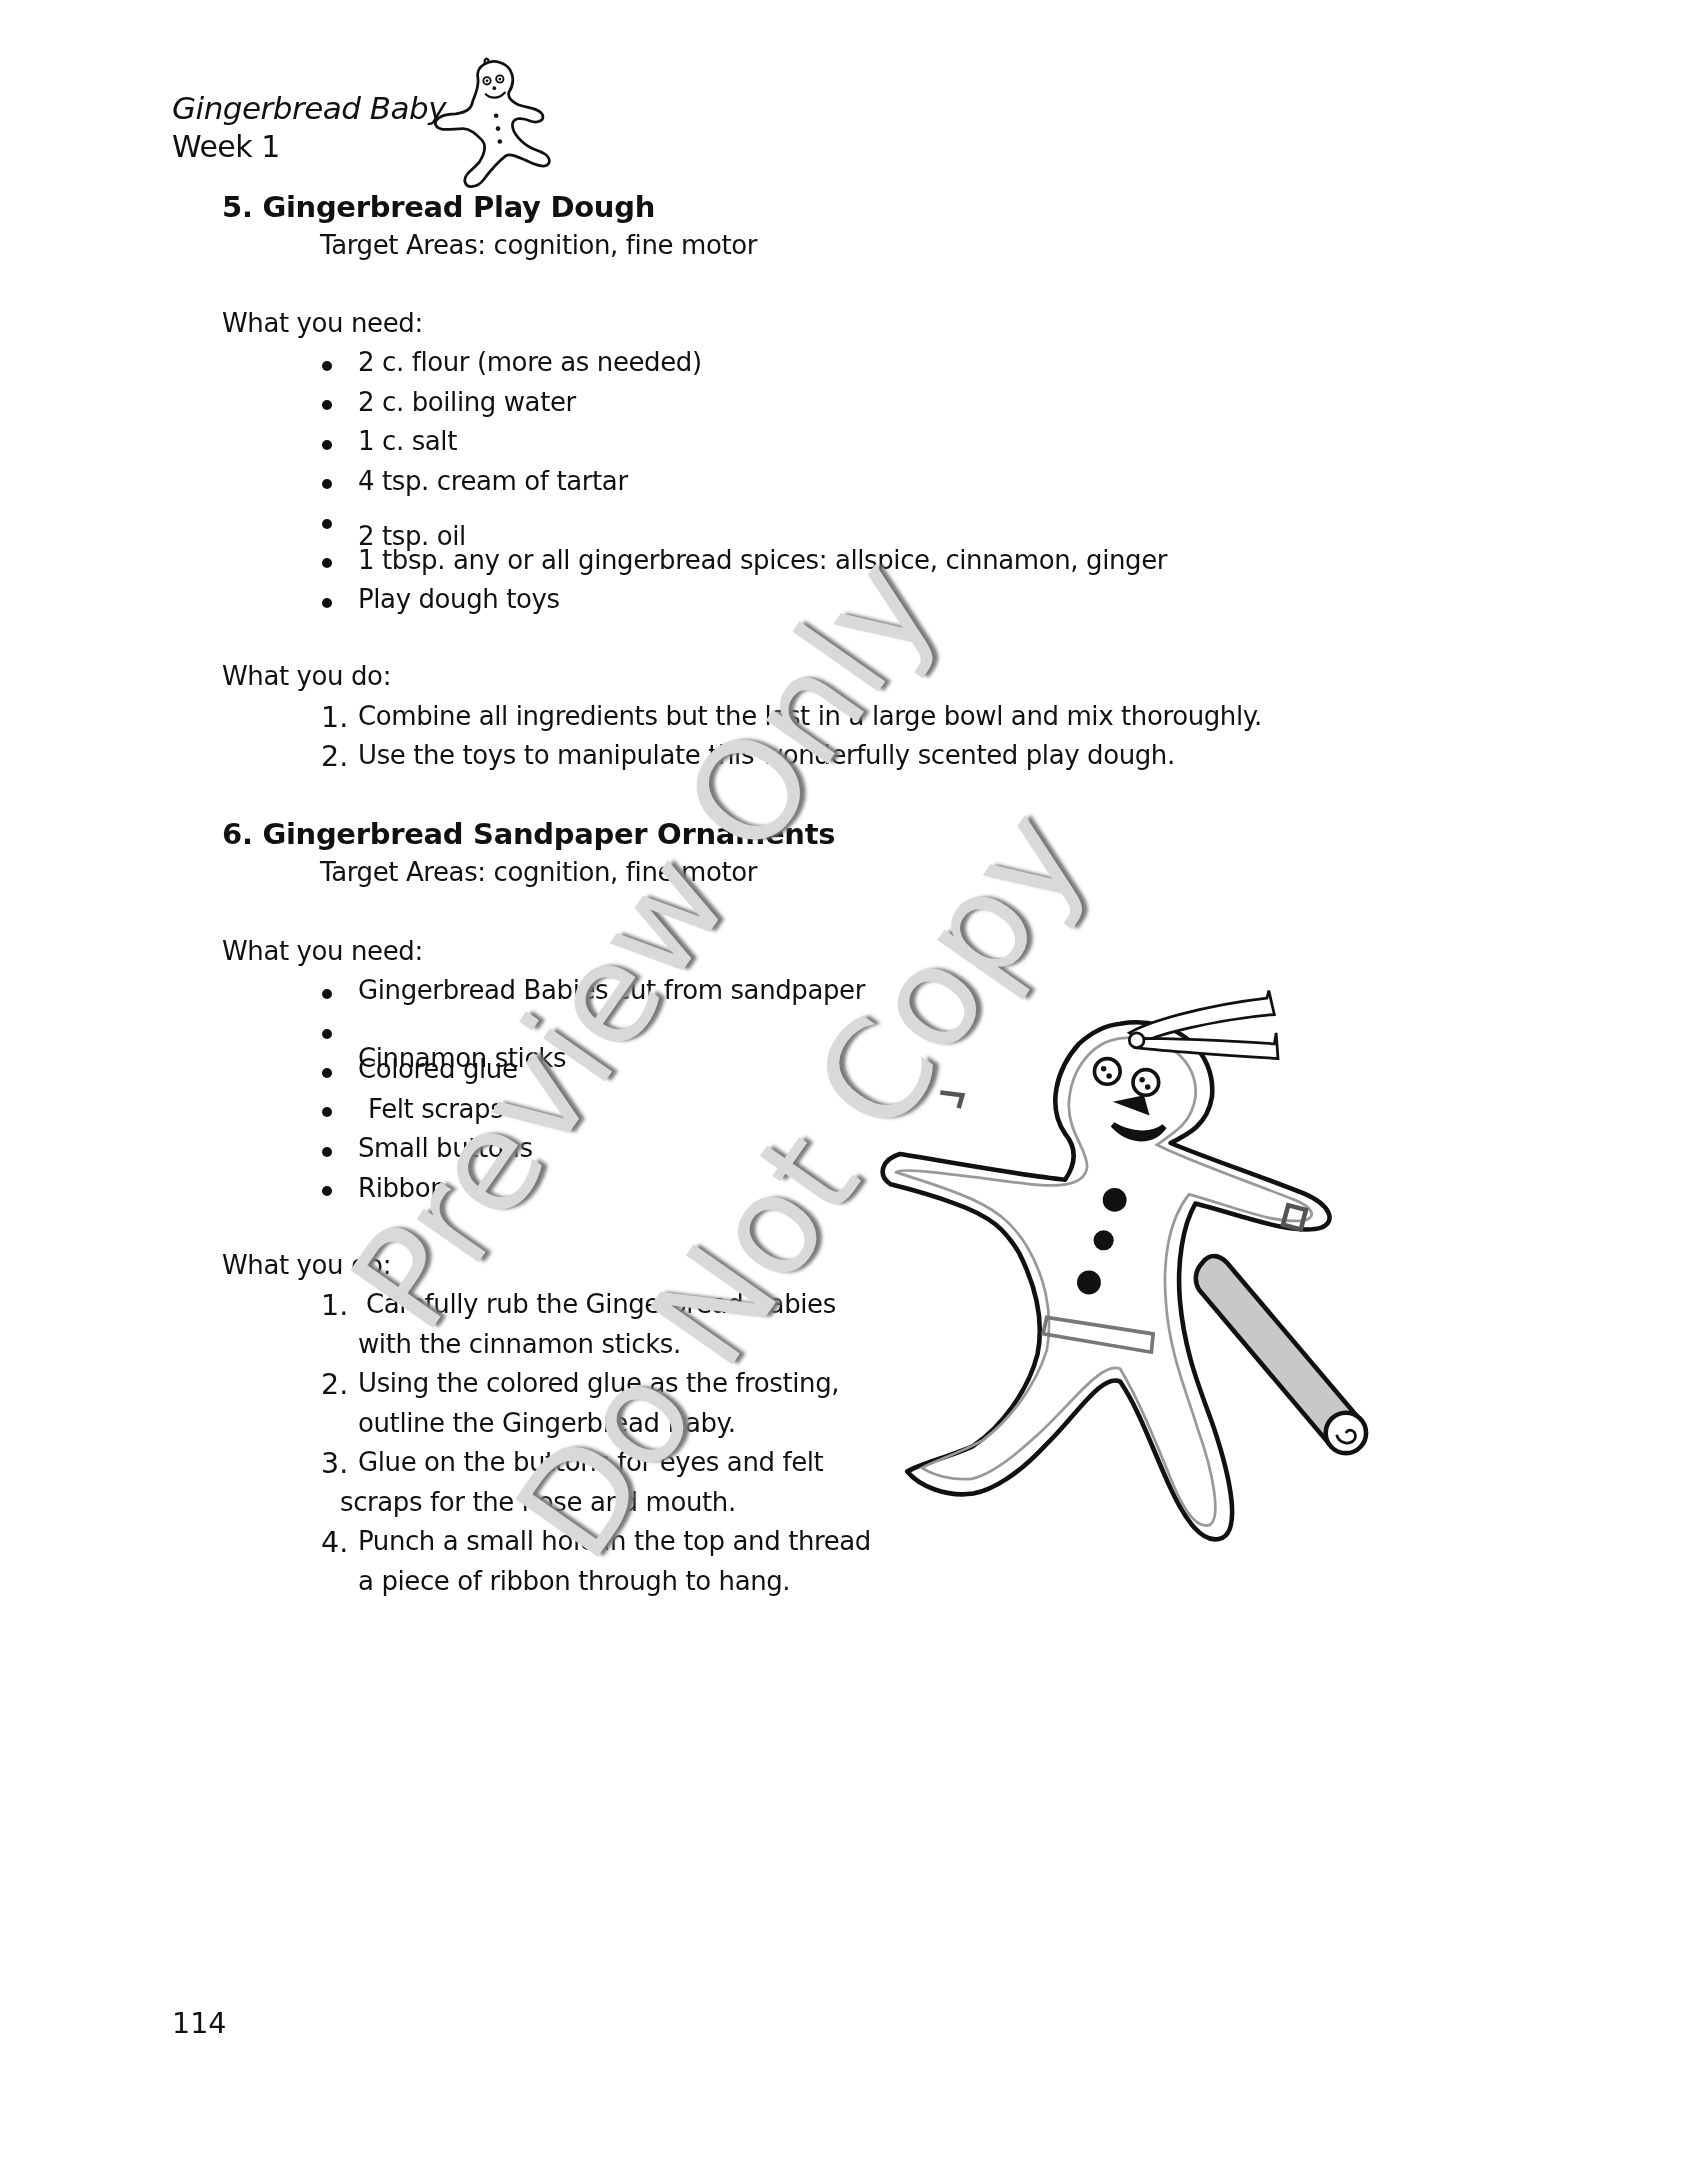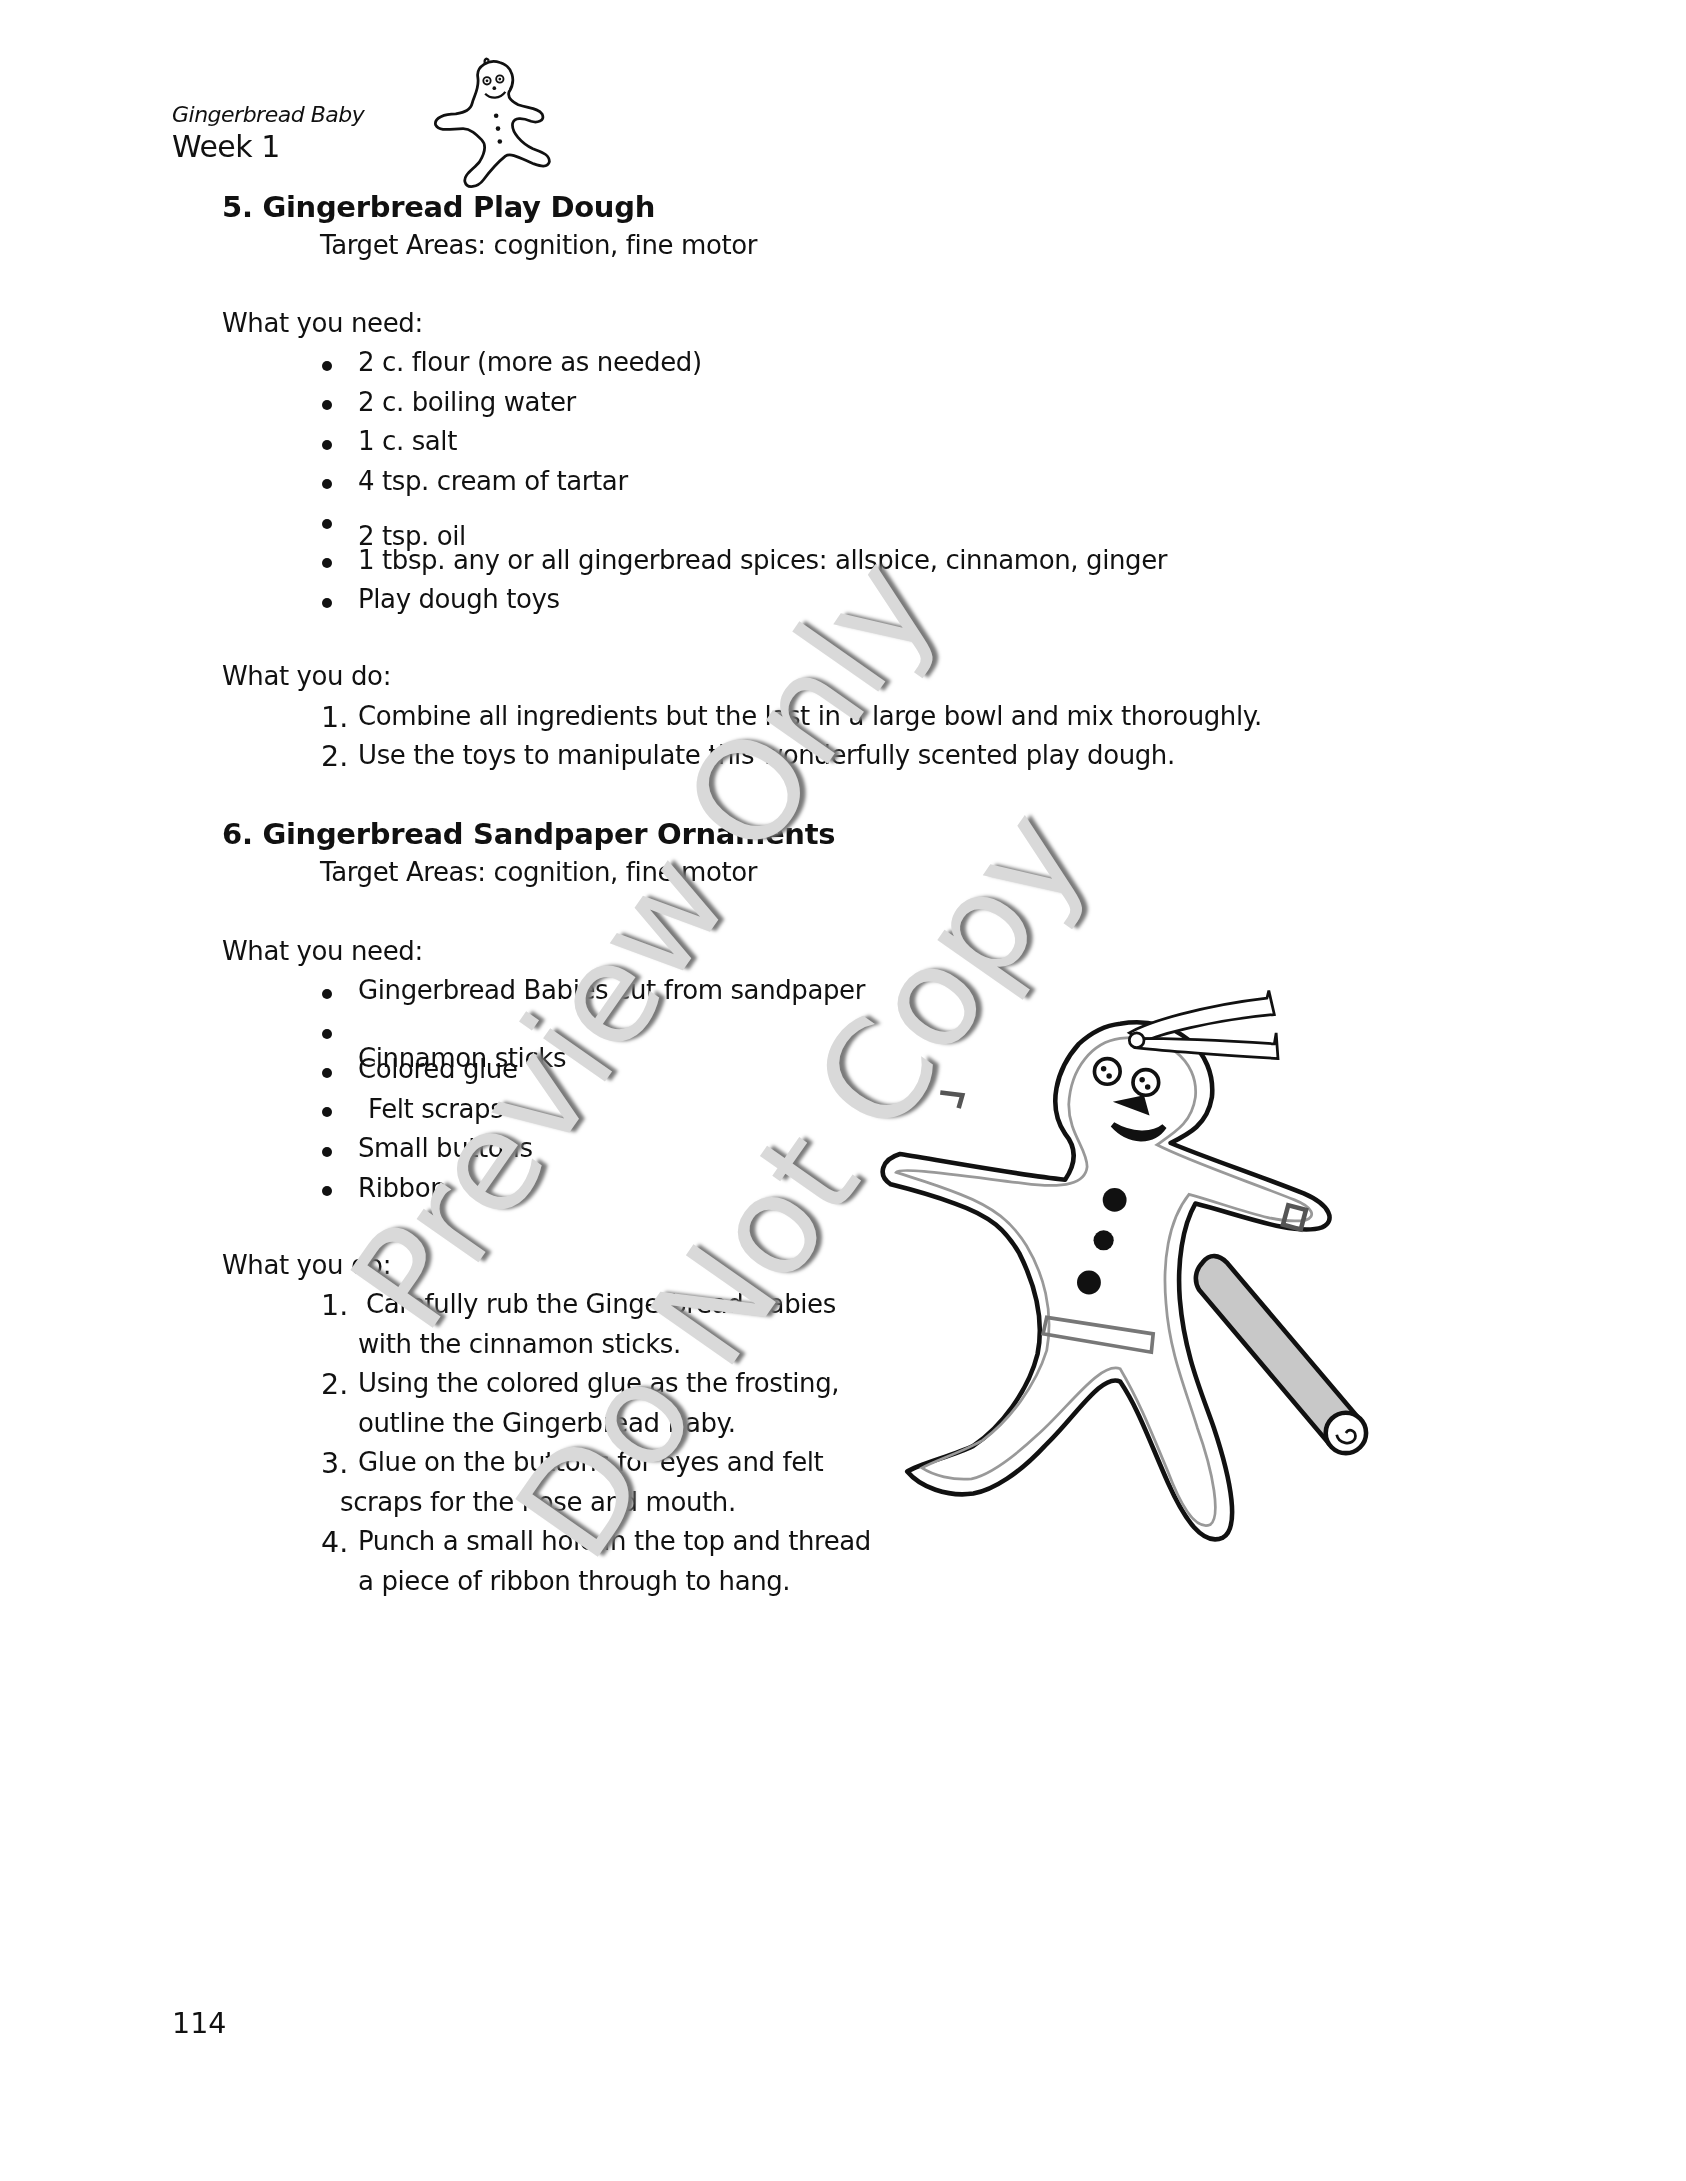--- a/index.html
+++ b/index.html
@@ -1,19 +1,19 @@
 <!DOCTYPE html>
 <html style="font-size:14.7px"><head>
 <meta charset="utf-8">
 <style>
   html, body { margin: 0; padding: 0; background: #ffffff; }
   body { width: 1686px; height: 2182px; position: relative; overflow: hidden;
          font-family: "DejaVu Sans", sans-serif; color: #111; }
   .abs { position: absolute; white-space: nowrap; }
-  .header-title { left: 172px; top: 102px; font-size: 22px; font-style: italic; font-family: "DejaVu Sans", sans-serif; letter-spacing: -0.5px; }
+  .header-title { left: 172px; top: 90px; font-size: 31px; font-style: italic; font-family: "DejaVu Sans", sans-serif; letter-spacing: -0.5px; }
   .header-week { left: 172px; top: 129px; font-size: 30px; letter-spacing: -0.5px; }
   .sec-heading { font-size: 29px; font-weight: bold; letter-spacing: -0.3px; }
   .body-text { font-size: 26px; letter-spacing: -0.4px; }
   .bullet { position: absolute; width: 10px; height: 10px; border-radius: 50%; background: #111; }
   .num { position: absolute; font-size: 28.5px; }
   .page-number { left: 172px; top: 2007px; font-size: 28.5px; }
   #header-icon { position: absolute; left: 430px; top: 57px; width: 136px; height: 134px; }
   #ornament { position: absolute; left: 872px; top: 987px; width: 533px; height: 624px; }
   .watermark { position: absolute; left: 0; top: 0; width: 1686px; height: 2182px; pointer-events: none; }
   .wm-line { position: absolute; font-family: "DejaVu Sans", sans-serif; font-size: 138px; color: #d9d9d9;

